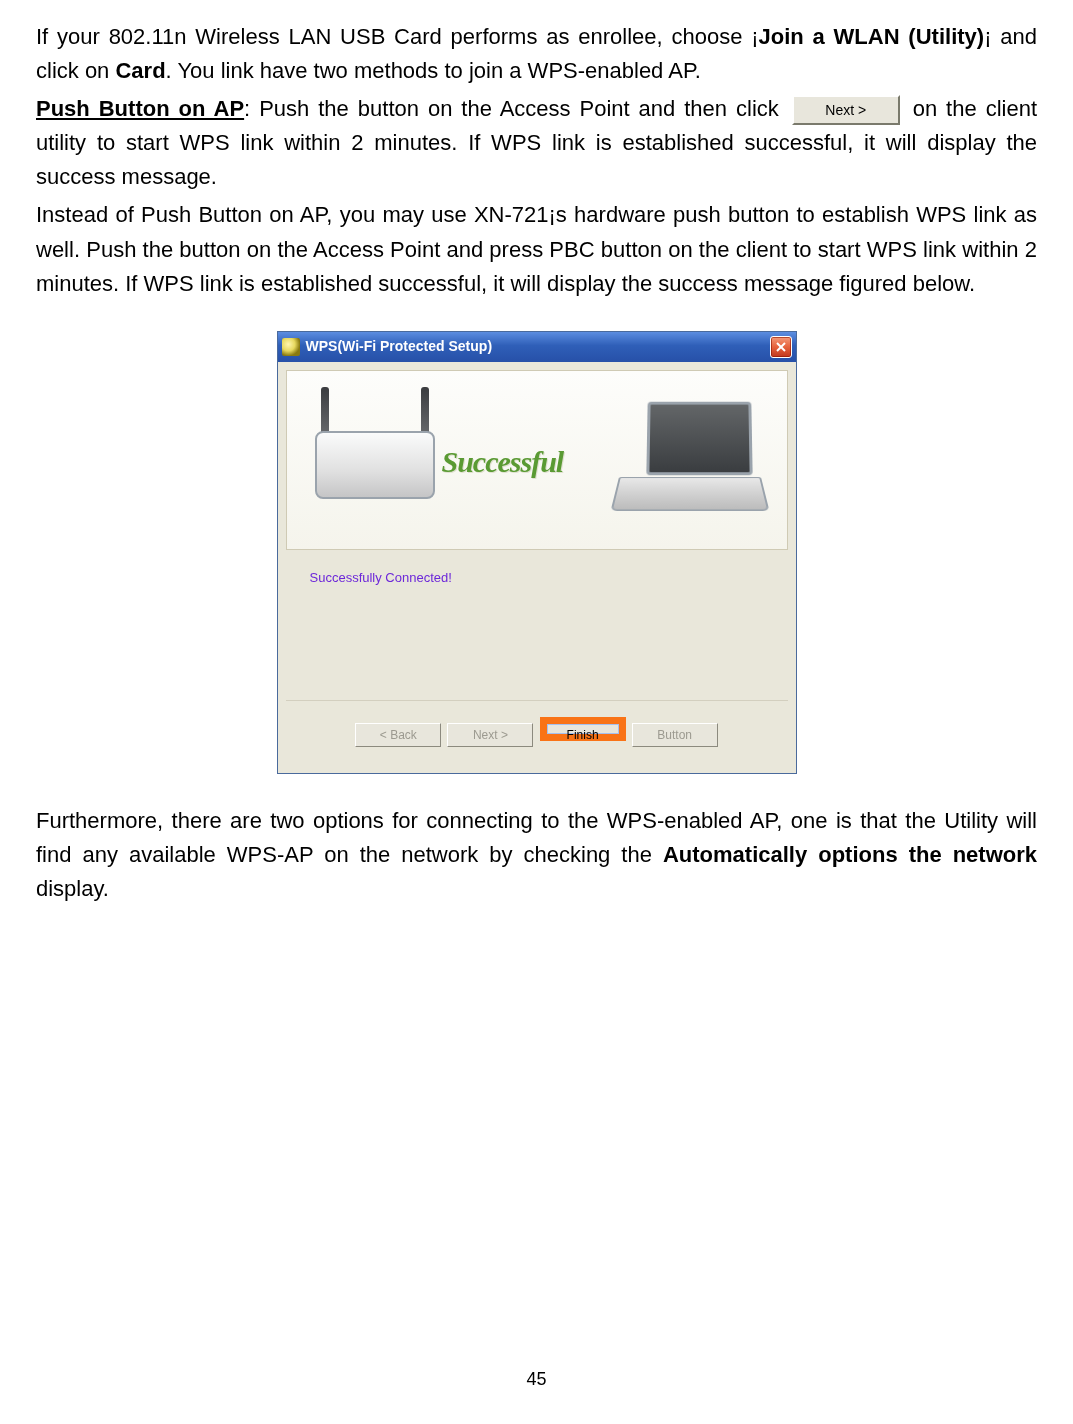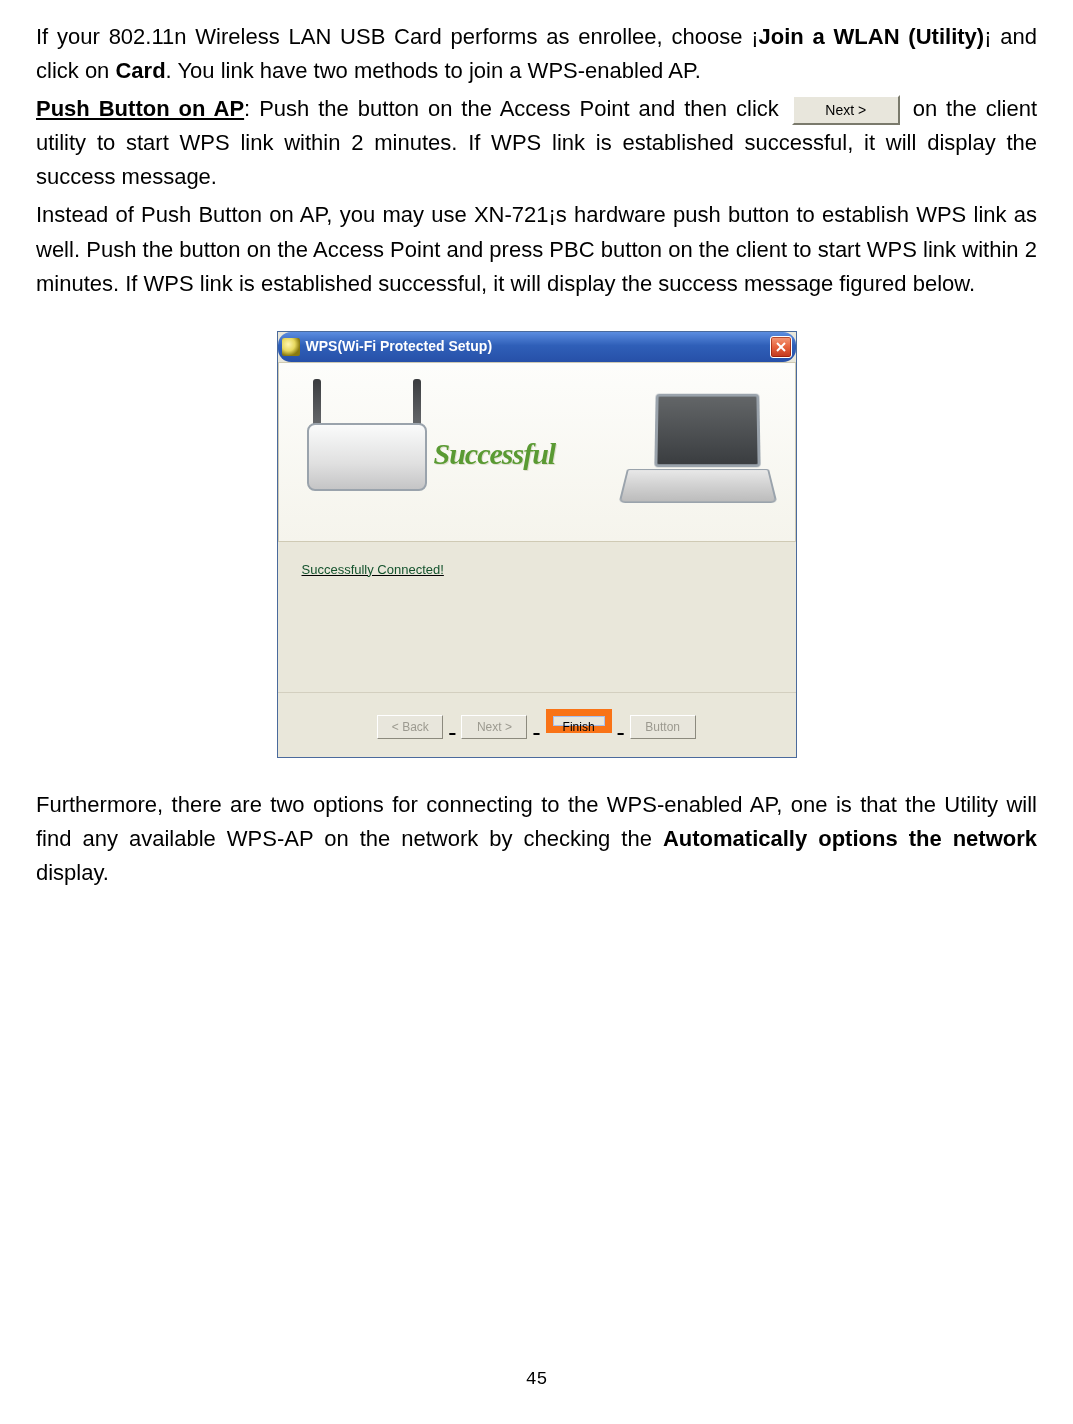--- a/index.html
+++ b/index.html
@@ -54,21 +54,20 @@
     .titlebar {
       display: flex;
       align-items: center;
       background: linear-gradient(180deg, #5c8de0 0%, #2f5fb8 45%, #2750a8 100%);
       height: 30px;
       padding: 0 4px;
       color: #fff;
       font-family: Tahoma, sans-serif;
       font-size: 14px;
       font-weight: bold;
-      border-radius: 13px;
     }
     .titlebar-icon {
       width: 18px;
       height: 18px;
       margin-right: 6px;
       background: radial-gradient(circle at 35% 35%, #fff6b0 0%, #e7d85f 40%, #8a7a10 70%);
       border-radius: 2px;
     }
     .title-text { flex: 1; }
     .titlebar-close {
@@ -81,22 +80,21 @@
       align-items: center;
       justify-content: center;
       color: #fff;
       font-weight: bold;
       font-size: 14px;
       line-height: 1;
       box-shadow: inset 0 0 0 1px rgba(140,20,0,0.6);
     }
     
     .dialog-body {
-      padding: 0;
-      text-decoration: underline;
+      padding: 8px;
     }
     .illustration {
       width: 100%;
       height: 180px;
       background: linear-gradient(180deg, #fdfdfb 0%, #f5f4ec 100%);
       border: 1px solid #cfcab4;
       position: relative;
       overflow: hidden;
     }
     .router {
@@ -166,34 +164,34 @@
       font-size: 30px;
       letter-spacing: -1px;
       color: #5a9a33;
       text-shadow: 1px 1px 0 #dfe0d0;
     }
     
     .content-area {
       padding: 18px 14px 64px 24px;
       font-family: Tahoma, sans-serif;
       font-size: 13px;
-      color: #14532d;
+      color: #6d28d9;
       min-height: 150px;
     }
 
     .button-row {
       border-top: 1px solid #d3cfbf;
       padding: 14px 0 16px 0;
       text-align: center;
     }
     .wiz-btn {
       display: inline-block;
-      width: 66px;
+      width: 86px;
       height: 24px;
-      margin: 0 6px;
+      margin: 0 0;
       background: #e8e6dc;
       border-top: 1px solid #fff;
       border-left: 1px solid #fff;
       border-right: 1px solid #8c8a7e;
       border-bottom: 1px solid #8c8a7e;
       font-family: Tahoma, sans-serif;
       font-size: 12px;
       line-height: 22px;
       text-align: center;
       color: #000;
@@ -206,21 +204,21 @@
       box-shadow: inset 0 0 0 1px #a6c0ee;
     }
     
     .page-number {
       position: absolute;
       left: 0;
       right: 0;
       bottom: 30px;
       text-align: center;
       font-size: 18px;
-      font-family: Liberation Mono, monospace;
+      font-family: Liberation Sans, sans-serif;
     }
   </style>
 </head>
 <body>
 
 <div class="para">
   <span>If your 802.11n Wireless LAN USB Card performs as enrollee, choose ¡</span><span class="bold">Join a WLAN (Utility)</span><span>¡ and click on </span><span class="bold">Card</span><span>.    You link have two methods to join a WPS-enabled AP.</span>
 </div>
 
 <div class="para">

